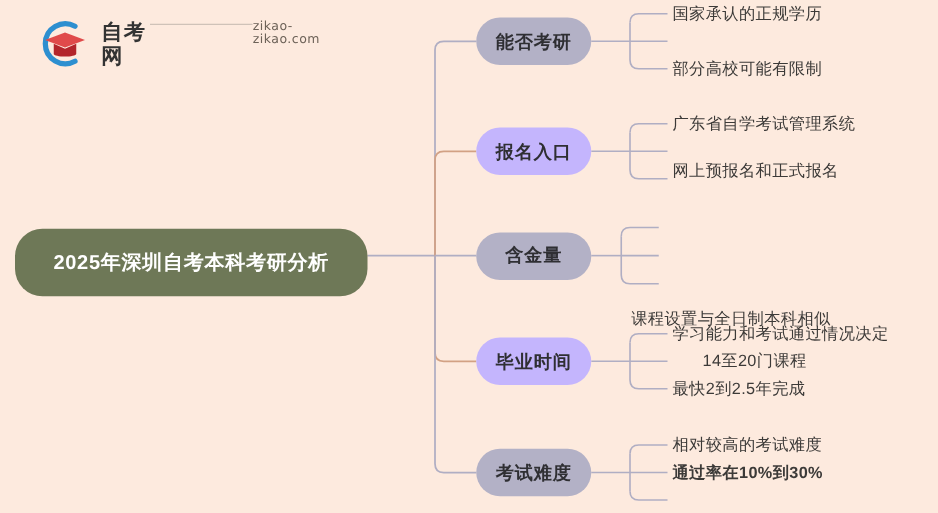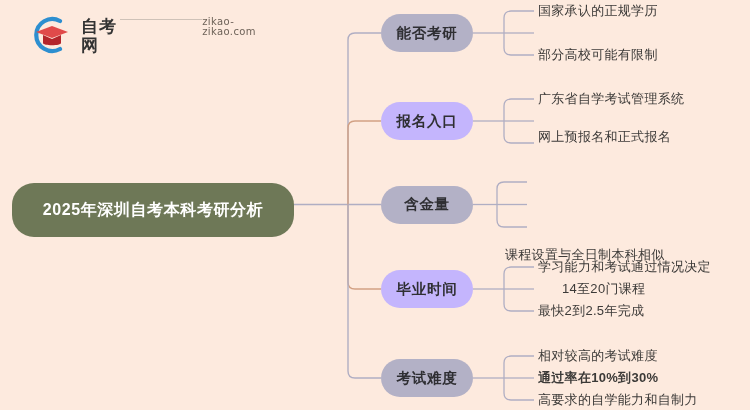--- a/index.html
+++ b/index.html
@@ -213,15 +213,14 @@
   <div class="leaf" style="top:129px;">网上预报名和正式报名</div>
 
   <div class="leaf" style="top:219px; left:505px;margin-top:28px;">课程设置与全日制本科相似</div>
 
   <div class="leaf" style="top:259px;">学习能力和考试通过情况决定</div>
   <div class="leaf" style="top:281px;margin-left:24px;">14至20门课程</div>
   <div class="leaf" style="top:303px;">最快2到2.5年完成</div>
 
   <div class="leaf" style="top:348px;text-align:right;">相对较高的考试难度</div>
   <div class="leaf" style="top:370px;font-weight:bold;">通过率在10%到30%</div>
-  <div class="leaf" style="top:392px;">高要求的自学能力和自制力</div>
 
 </div>
 
 </body></html>

